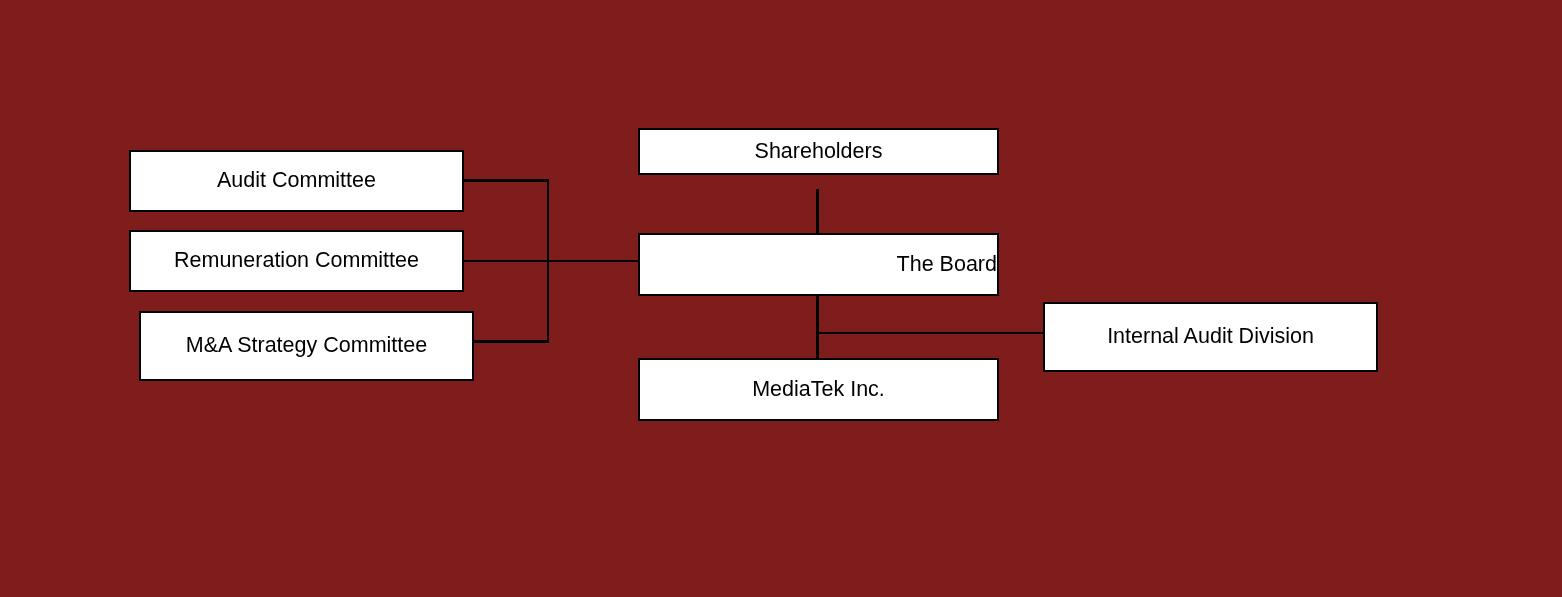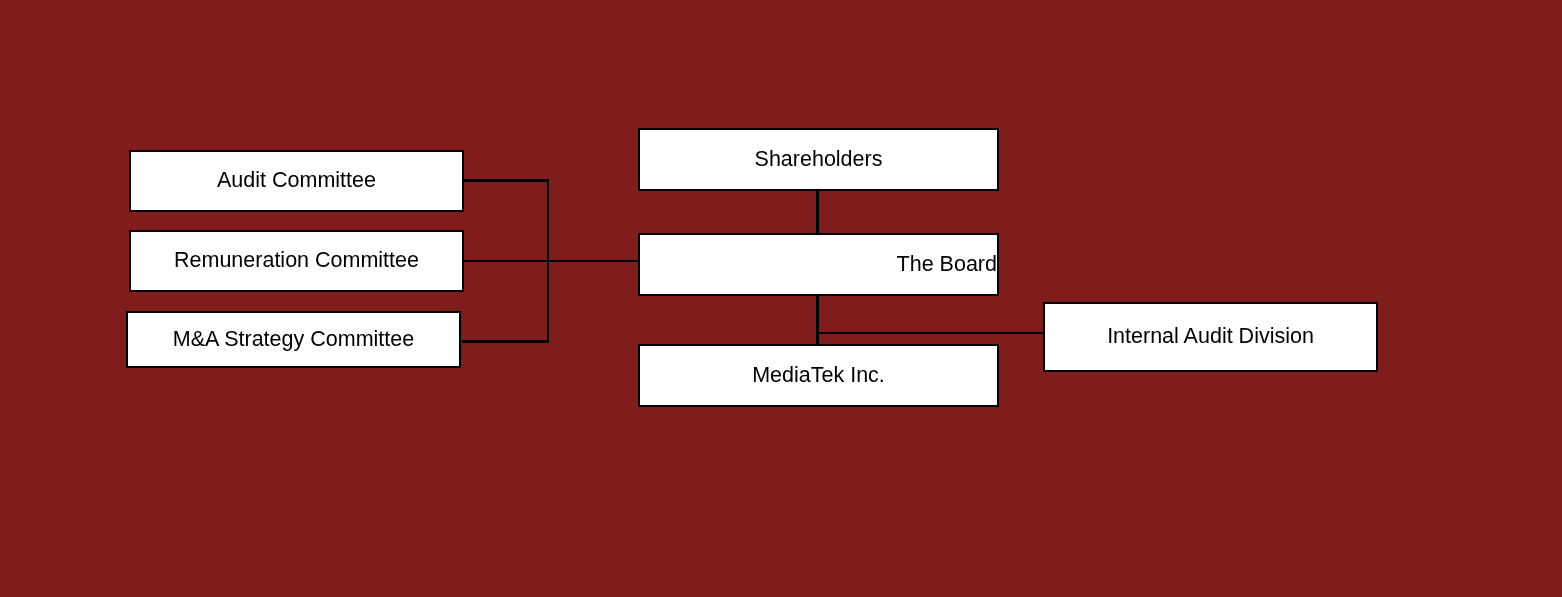--- a/index.html
+++ b/index.html
@@ -30,24 +30,24 @@
     white-space: nowrap;
   }
   .connector {
     position: absolute;
     background: #000000;
   }
 
   
   #node-audit        { left: 129px; top: 150px; width: 335px; height: 62px; }
   #node-remuneration { left: 129px; top: 230px; width: 335px; height: 62px; }
-  #node-ma           { left: 126px; top: 311px; width: 335px; height: 57px; }
-  #node-shareholders { left: 638px; top: 128px; width: 361px; height: 63px; justify-content: center; }
+  #node-ma           { left: 139px; top: 311px; width: 335px; height: 70px; }
+  #node-shareholders { left: 638px; top: 128px; width: 361px; height: 47px; justify-content: center; }
   #node-board        { left: 638px; top: 233px; width: 361px; height: 63px; justify-content: flex-end; }
-  #node-mediatek     { left: 638px; top: 344px; width: 361px; height: 63px; }
+  #node-mediatek     { left: 638px; top: 358px; width: 361px; height: 63px; }
   #node-internal     { left: 1043px; top: 302px; width: 335px; height: 70px; }
 
   
   #conn-audit-stub   { left: 462px;  top: 179px;   width: 87px;  height: 2.5px; }
   #conn-remu-board   { left: 462px;  top: 259.5px; width: 178px; height: 2.5px; }
   #conn-ma-stub      { left: 462px;  top: 340px;   width: 87px;  height: 2.5px; }
   #conn-left-vert    { left: 546.5px; top: 179px;  width: 2.5px; height: 163.5px; }
   #conn-share-board  { left: 816px;  top: 189px;   width: 2.5px; height: 46px; }
   #conn-board-mtk    { left: 816px;  top: 294px;   width: 2.5px; height: 70px; }
   #conn-board-ia     { left: 817px;  top: 331.5px; width: 228px; height: 2.5px; }

